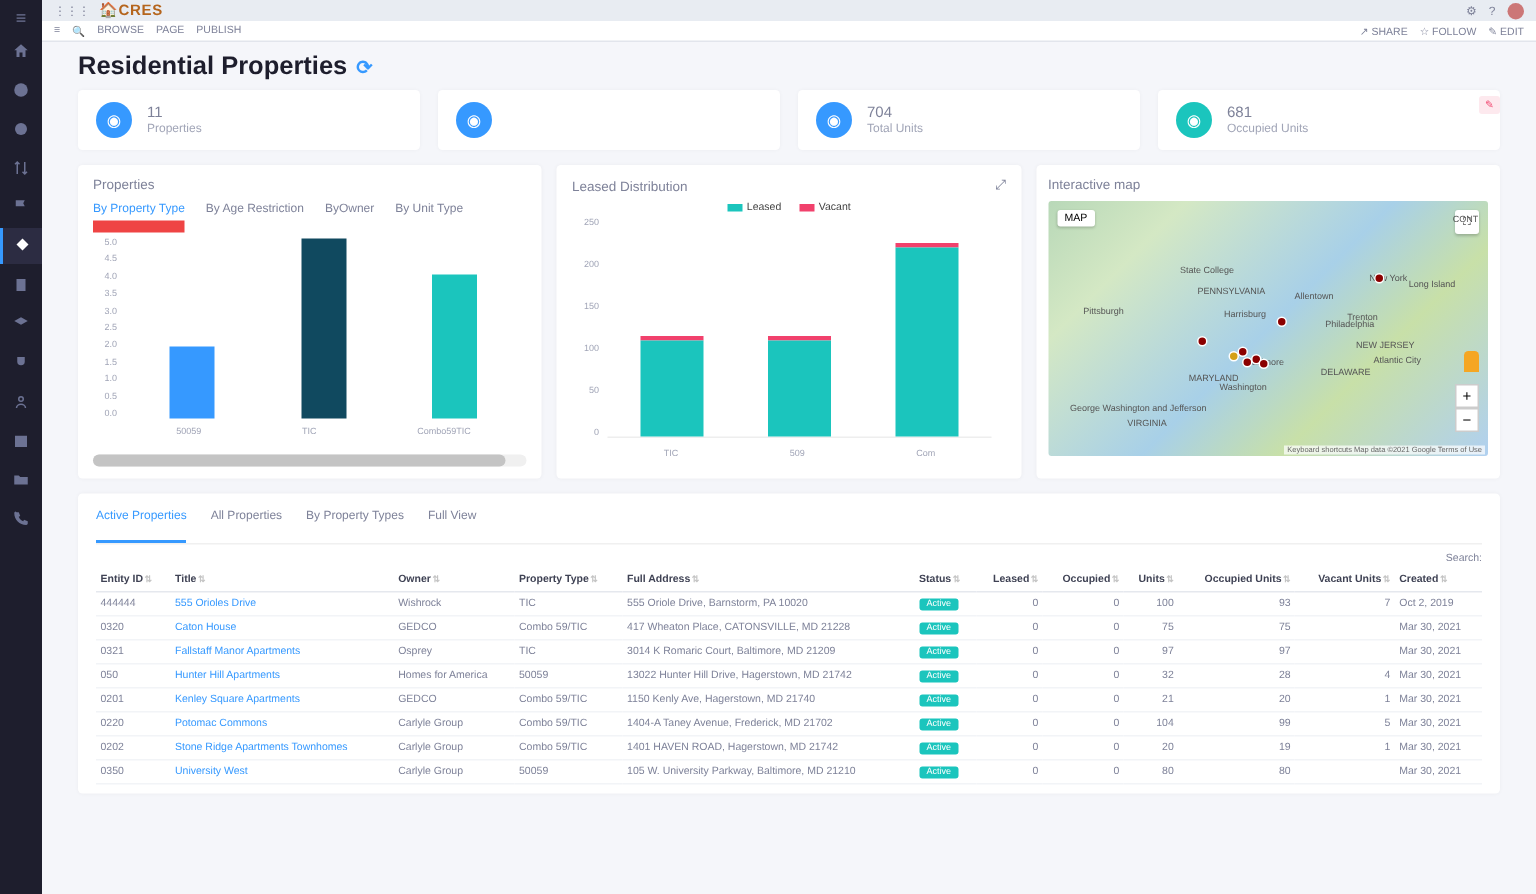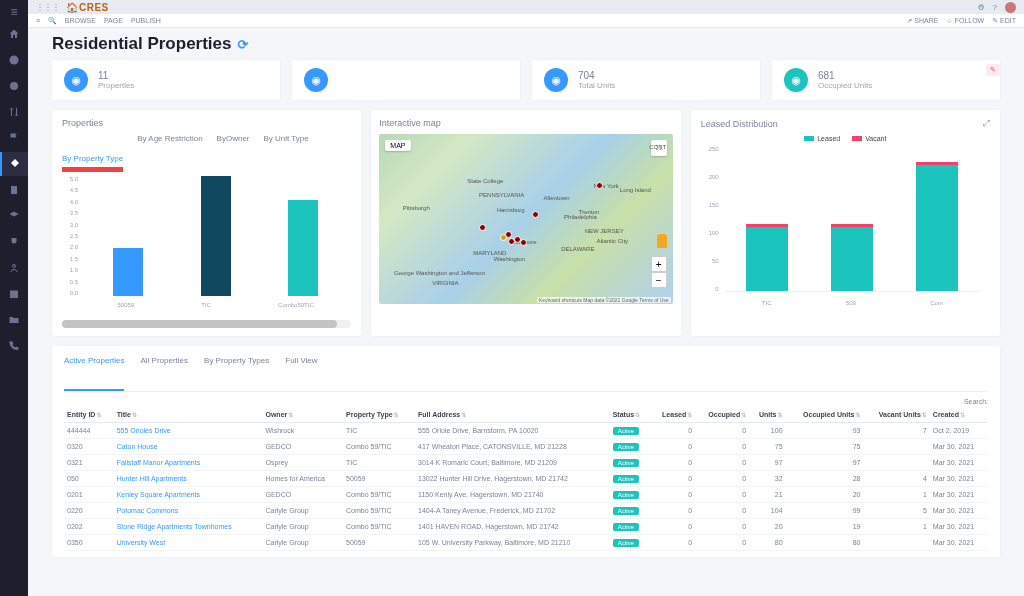--- a/index.html
+++ b/index.html
@@ -30,21 +30,21 @@
 .kpi-text { flex:1; }
 .kpi-value { font-size: 10px; color:#7e8299; font-weight:400; }
 .kpi-label { font-size: 8px; color:#a1a5b7; }
 .kpi-bar { height:2px; background:#3699ff; width:70%; margin-top:2px; }
 .mid-row { display: grid; grid-template-columns: 1fr 1fr 1fr; gap: 10px; margin-bottom: 10px; }
 .card { background:#fff; border-radius:3px; padding:8px 10px; box-shadow: 0 0 3px rgba(0,0,0,.04); }
 .card-title { font-size:9px; color:#7e8299; font-weight:500; margin-bottom:6px; display:flex; justify-content:space-between; align-items:center; }
 .expand-icon { color:#7e8299; cursor:pointer; }
 .chart-tabs { display:flex; gap:14px; font-size:8px; margin-bottom:4px; }
 .chart-tab { color:#7e8299; cursor:pointer; padding-bottom:4px; }
-.chart-tab.active { color:#3699ff; border-bottom:5px solid #ef4444;margin-top:20px; }
+.chart-tab.active { color:#3699ff; border-bottom:8px solid #ef4444; }
 .bar-chart { height:140px; position:relative; padding-left:18px; }
 .y-axis { position:absolute; left:0; top:0; bottom:20px; width:18px; display:flex; flex-direction:column; justify-content:space-between; font-size:6px; color:#a1a5b7; text-align:right; padding-right:2px; }
 .bars { position:absolute; left:22px; right:4px; top:0; bottom:20px; display:flex; justify-content:space-around; align-items:flex-end; }
 .bar { width:30px; }
 .x-labels { position:absolute; left:22px; right:4px; bottom:8px; display:flex; justify-content:space-around; font-size:6px; color:#a1a5b7; }
 .scroll-track { height:8px; background:#f0f0f0; border-radius:4px; margin-top:4px; position:relative; }
 .scroll-thumb { position:absolute; left:0; width:95%; height:100%; background:#c4c4c4; border-radius:4px; }
 .map-wrap { height:170px; position:relative; background: linear-gradient(135deg, #b8d8b8 0%, #d4e8c4 20%, #a8d0e8 50%, #c8e0a8 70%, #b0d0f0 100%); border-radius:2px; overflow:hidden; }
 .map-btn { position:absolute; background:#fff; border:none; font-size:7px; padding:2px 5px; border-radius:2px; box-shadow:0 1px 2px rgba(0,0,0,.2); cursor:pointer; }
 .map-label { position:absolute; font-size:6px; color:#555; white-space:nowrap; }
@@ -59,21 +59,21 @@
 .legend-item { display:flex; align-items:center; gap:3px; }
 .legend-swatch { width:10px; height:5px; }
 .stacked-y { position:absolute; left:0; top:0; bottom:14px; width:18px; display:flex; flex-direction:column; justify-content:space-between; font-size:6px; color:#a1a5b7; text-align:right; }
 .stacked-bars { position:absolute; left:24px; right:10px; top:0; bottom:14px; display:flex; justify-content:space-around; align-items:flex-end; border-bottom:1px solid #eee; }
 .sbar { width:42px; display:flex; flex-direction:column-reverse; }
 .sbar .leased-seg { background:#1bc5bd; }
 .sbar .vacant-seg { background:#f1416c; }
 .stacked-x { position:absolute; left:24px; right:10px; bottom:0; display:flex; justify-content:space-around; font-size:6px; color:#a1a5b7; }
 .table-card { background:#fff; border-radius:3px; padding:10px 12px 6px 12px; box-shadow:0 0 3px rgba(0,0,0,.04); }
 .table-tabs { display:flex; gap:16px; font-size:8px; border-bottom:1px solid #f0f0f0; margin-bottom:6px; }
-.table-tab { color:#7e8299; cursor:pointer; padding-bottom:24px; }
+.table-tab { color:#7e8299; cursor:pointer; padding-bottom:12px; }
 .table-tab.active { color:#3699ff; border-bottom:2px solid #3699ff; }
 .search-row { display:flex; justify-content:flex-end; font-size:7px; color:#7e8299; margin-bottom:2px; }
 table { width:100%; border-collapse:collapse; font-size:7px; }
 th { text-align:left; color:#3f4254; font-weight:600; padding:4px 3px; border-bottom:1px solid #e5e8ee; white-space:nowrap; }
 td { padding:4px 3px; border-bottom:1px solid #f2f4f7; color:#7e8299; white-space:nowrap; overflow:hidden; text-overflow:ellipsis; }
 td.link { color:#3699ff; }
 .badge { background:#1bc5bd; color:#fff; font-size:6px; padding:1px 5px; border-radius:2px; }
 .sort-icon { color:#c4c4c4; font-size:6px; margin-left:1px; }
 .edit-badge { position:absolute; right:24px; top:36px; width:14px; height:12px; background:#fde9ee; display:flex; align-items:center; justify-content:center; font-size:7px; color:#f1416c; border-radius:2px; }
 .num { text-align:right; }
@@ -246,20 +246,60 @@
               </div>
             <div class="x-labels" id="bar-x">
                 <div>50059</div>
                 <div>TIC</div>
                 <div>Combo59TIC</div>
               </div>
           </div>
           <div class="scroll-track">
               <div class="scroll-thumb"></div>
             </div>
+        </div>
+
+        <div class="card">
+          <div class="card-title">
+            <span>Leased Distribution</span>
+            <span class="expand-icon">⤢</span>
+          </div>
+          <div class="legend" id="legend">
+              <span class="legend-item"><span class="legend-swatch" style="background:#1bc5bd"></span>Leased</span>
+              <span class="legend-item"><span class="legend-swatch" style="background:#f1416c"></span>Vacant</span>
+            </div>
+          <div class="stacked-chart">
+            <div class="stacked-y" id="stacked-y">
+                <div>250</div>
+                <div>200</div>
+                <div>150</div>
+                <div>100</div>
+                <div>50</div>
+                <div>0</div>
+              </div>
+            <div class="stacked-bars" id="stacked-bars">
+                <div class="sbar">
+                  <div class="leased-seg" style="height:64.24px"></div>
+                  <div class="vacant-seg" style="height:2.336px"></div>
+                </div>
+                <div class="sbar">
+                  <div class="leased-seg" style="height:64.24px"></div>
+                  <div class="vacant-seg" style="height:2.336px"></div>
+                </div>
+                <div class="sbar">
+                  <div class="leased-seg" style="height:125.56px"></div>
+                  <div class="vacant-seg" style="height:3.504px"></div>
+                </div>
+              </div>
+            <div class="stacked-x" id="stacked-x">
+                <div>TIC</div>
+                <div>509</div>
+                <div>Com</div>
+              </div>
+          </div>
         </div>
 
         <div class="card" style="padding:8px;">
           <div class="card-title">Interactive map</div>
           <div class="map-wrap" id="map-wrap">
             <button class="map-btn" style="top:6px;left:6px;">MAP</button>
             <button class="map-btn" style="top:6px;right:6px;width:16px;height:16px;">⛶</button>
             <div class="pegman"></div>
             <div class="map-zoom">
               <button>+</button>
@@ -287,60 +327,20 @@
               <div class="map-pin yellow" style="left: 41%; top: 59%;"></div>
               <div class="map-pin " style="left: 44%; top: 61%;"></div>
               <div class="map-pin " style="left: 46%; top: 60%;"></div>
               <div class="map-pin " style="left: 48%; top: 62%;"></div>
               <div class="map-pin " style="left: 43%; top: 57%;"></div>
               <div class="map-pin " style="left: 52%; top: 45%;"></div>
               <div class="map-pin " style="left: 74%; top: 28%;"></div>
               <div class="map-pin " style="left: 34%; top: 53%;"></div>
             </div>
         </div>
-
-        <div class="card">
-          <div class="card-title">
-            <span>Leased Distribution</span>
-            <span class="expand-icon">⤢</span>
-          </div>
-          <div class="legend" id="legend">
-              <span class="legend-item"><span class="legend-swatch" style="background:#1bc5bd"></span>Leased</span>
-              <span class="legend-item"><span class="legend-swatch" style="background:#f1416c"></span>Vacant</span>
-            </div>
-          <div class="stacked-chart">
-            <div class="stacked-y" id="stacked-y">
-                <div>250</div>
-                <div>200</div>
-                <div>150</div>
-                <div>100</div>
-                <div>50</div>
-                <div>0</div>
-              </div>
-            <div class="stacked-bars" id="stacked-bars">
-                <div class="sbar">
-                  <div class="leased-seg" style="height:64.24px"></div>
-                  <div class="vacant-seg" style="height:2.336px"></div>
-                </div>
-                <div class="sbar">
-                  <div class="leased-seg" style="height:64.24px"></div>
-                  <div class="vacant-seg" style="height:2.336px"></div>
-                </div>
-                <div class="sbar">
-                  <div class="leased-seg" style="height:125.56px"></div>
-                  <div class="vacant-seg" style="height:3.504px"></div>
-                </div>
-              </div>
-            <div class="stacked-x" id="stacked-x">
-                <div>TIC</div>
-                <div>509</div>
-                <div>Com</div>
-              </div>
-          </div>
-        </div>
       </div>
 
       <div class="table-card">
         <div class="table-tabs" id="table-tabs">
             <span class="table-tab active">Active Properties</span>
             <span class="table-tab">All Properties</span>
             <span class="table-tab">By Property Types</span>
             <span class="table-tab">Full View</span>
           </div>
         <div class="search-row">

